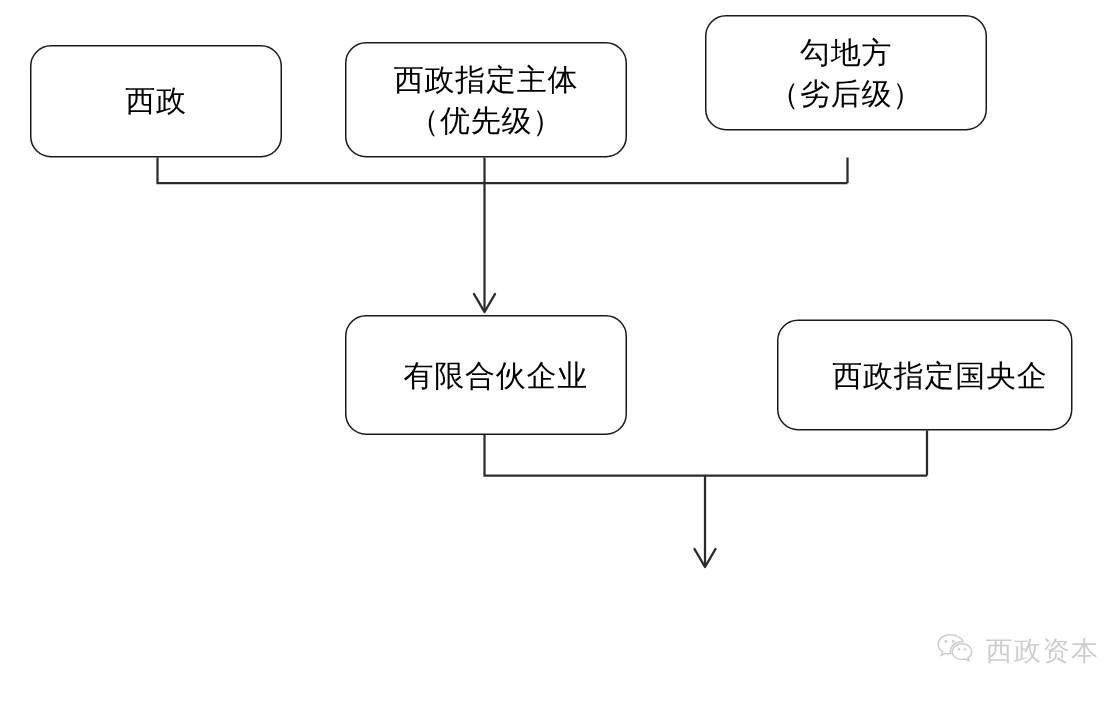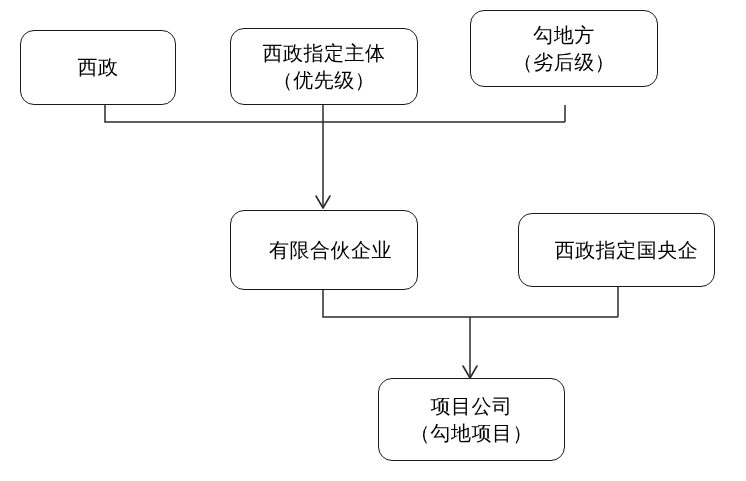--- a/index.html
+++ b/index.html
@@ -90,21 +90,21 @@
     <polyline class="arrowhead" points="316,196 323,208 330,196"></polyline>
 
     <path d="M 323 290 L 323 317 L 618 317"></path>
 
     <path d="M 618 287 L 618 317"></path>
 
     <path d="M 470 317 L 470 377"></path>
     <polyline class="arrowhead" points="463,366 470,378 477,366"></polyline>
   </svg>
 
-  <div class="node" style="left:20px; top:30px; width:156px; height:75px;">
+  <div class="node" style="left:20px; top:30px; width:168px; height:75px;">
     <span>西政</span>
   </div>
 
   <div class="node" style="left:230px; top:28px; width:188px; height:77px;">
     <span>西政指定主体</span>
     <span class="line2">（优先级）</span>
   </div>
 
   <div class="node" style="left:470px; top:10px; width:188px; height:77px;">
     <span>勾地方</span>
@@ -112,19 +112,28 @@
   </div>
 
   <div class="node" style="left:230px; top:210px; width:188px; height:80px;padding-left:13px;">
     <span>有限合伙企业</span>
   </div>
 
   <div class="node" style="left:518px; top:213px; width:197px; height:74px;padding-left:20px;">
     <span>西政指定国央企</span>
   </div>
 
-  <div class="node" style="left:378px; top:378px; width:187px; height:83px;">
-    <span>项目公司</span>
-    <span class="line2">（勾地项目）</span>
+
+  <div id="watermark">
+    <span class="wm-logo">
+      <svg width="26" height="20" viewBox="0 0 26 20" xmlns="http://www.w3.org/2000/svg">
+        <path d="M9.2 1.2C4.9 1.2 1.4 4.0 1.4 7.5c0 2.0 1.2 3.8 3.0 5.0l-0.8 2.4 2.8-1.4c0.9 0.25 1.8 0.4 2.8 0.4 0.25 0 0.5 0 0.75-0.03-0.2-0.6-0.3-1.2-0.3-1.85 0-3.5 3.4-6.3 7.6-6.3 0.28 0 0.55 0.015 0.82 0.04C17.3 3.3 13.7 1.2 9.2 1.2z" fill="none" stroke="#8a8a8a" stroke-width="1"></path>
+        <circle cx="6.6" cy="5.6" r="0.95" fill="#8a8a8a"></circle>
+        <circle cx="11.5" cy="5.6" r="0.95" fill="#8a8a8a"></circle>
+        <path d="M17.3 7.2c-3.6 0-6.5 2.35-6.5 5.25 0 2.9 2.9 5.25 6.5 5.25 0.8 0 1.55-0.12 2.25-0.33l2.3 1.2-0.64-1.98c1.5-0.97 2.6-2.45 2.6-4.14 0-2.9-2.9-5.25-6.5-5.25z" fill="none" stroke="#8a8a8a" stroke-width="1"></path>
+        <circle cx="15.3" cy="10.8" r="0.8" fill="#8a8a8a"></circle>
+        <circle cx="19.4" cy="10.8" r="0.8" fill="#8a8a8a"></circle>
+      </svg>
+    </span>
+    <span class="wm-text">西政资本</span>
   </div>
-
 
 </div>
 
 </body></html>

